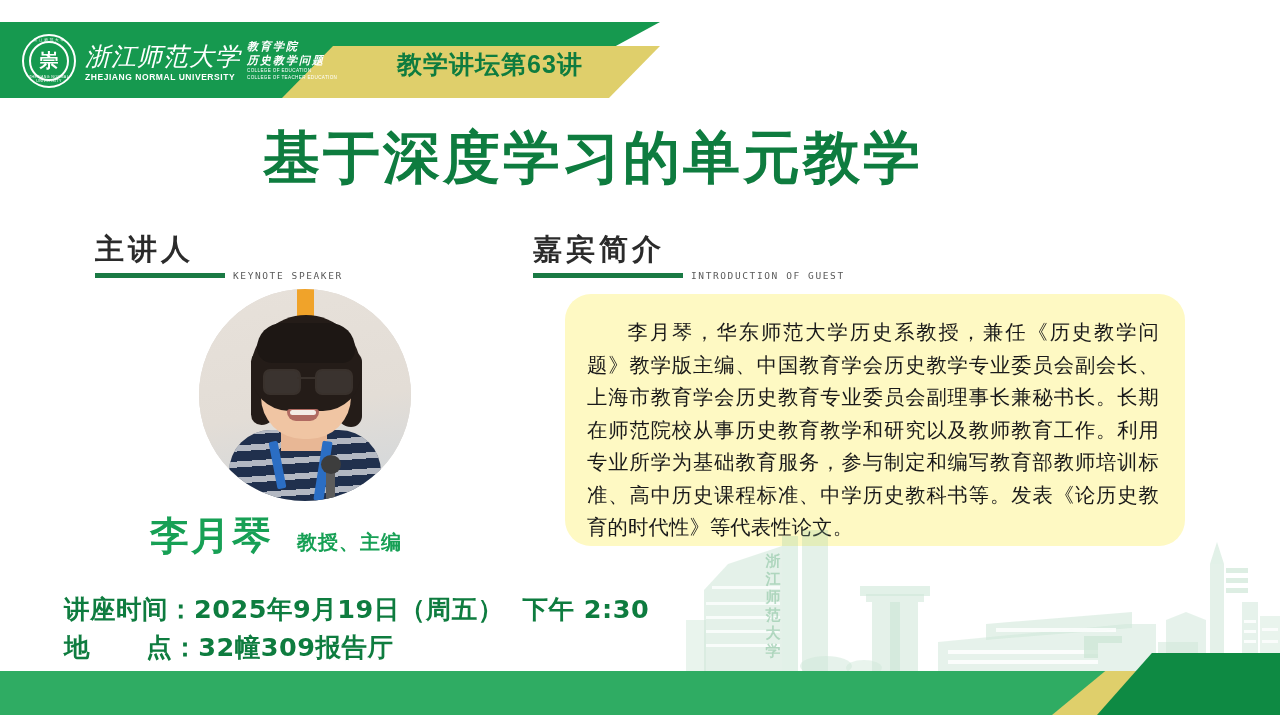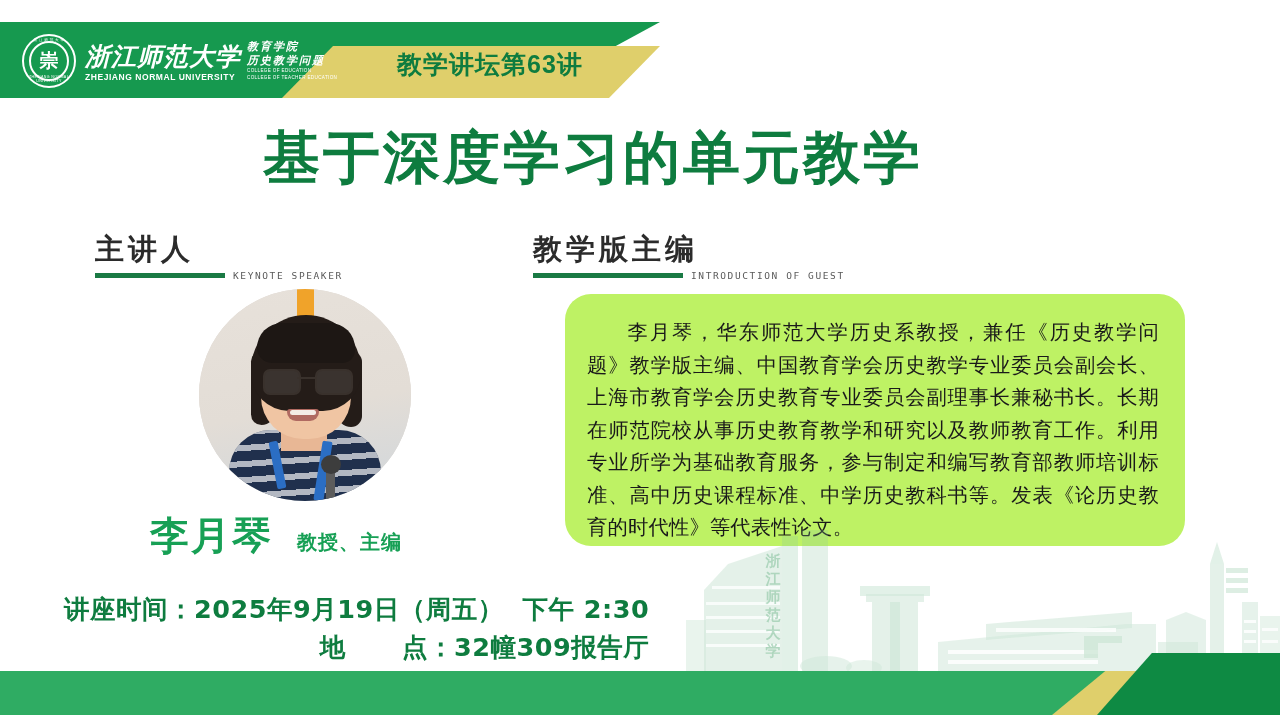--- a/index.html
+++ b/index.html
@@ -105,21 +105,21 @@
   }
   .logo-words {
     margin-left: 9px;
     display: flex;
     align-items: flex-end;
   }
   .logo-cn-col { display: flex; flex-direction: column; }
   .logo-cn-main {
     color: #ffffff;
     font-size: 25px;
-    font-weight: bold;
+    font-weight: normal;
     font-style: italic;
     line-height: 1.05;
     font-family: "DejaVu Sans", sans-serif;
     letter-spacing: 1px;
     white-space: nowrap;
   }
   .logo-en-main {
     color: #ffffff;
     font-size: 8.5px;
     font-weight: bold;
@@ -372,21 +372,21 @@
     line-height: 1;
   }
 
   
   #bio-box {
     position: absolute;
     left: 565px;
     top: 294px;
     width: 620px;
     height: 252px;
-    background: #bef264;
+    background: #fef9c3;
     border-radius: 26px;
     box-sizing: border-box;
     padding: 22px 26px 18px 22px;
   }
   #bio-text {
     font-size: 20.3px;
     line-height: 32.5px;
     color: #1a1a1a;
     text-align: justify;
     text-indent: 2em;
@@ -395,21 +395,20 @@
     white-space: pre-wrap;
   }
 
   
   #schedule {
     position: absolute;
     left: 64px;
     top: 590px;
     color: #0e7c3f;
     font-family: "DejaVu Sans", sans-serif;
-    text-align: right;
   }
   .sched-line {
     font-size: 25.5px;
     font-weight: bold;
     line-height: 38px;
     letter-spacing: .5px;
     white-space: pre;
   }
 
   
@@ -512,21 +511,21 @@
 
   <div class="section-head" id="sec-speaker">
     <div class="sh-cn">主讲人</div>
     <div class="sh-row">
       <div class="sh-bar"></div>
       <div class="sh-en">KEYNOTE SPEAKER</div>
     </div>
   </div>
 
   <div class="section-head" id="sec-guest">
-    <div class="sh-cn">教学版主编</div>
+    <div class="sh-cn">嘉宾简介</div>
     <div class="sh-row">
       <div class="sh-bar"></div>
       <div class="sh-en">INTRODUCTION OF GUEST</div>
     </div>
   </div>
 
   <div id="portrait">
     <div class="pt-bgwall"></div>
     <div class="pt-lanyard-top"></div>
     <div class="pt-body"></div>

